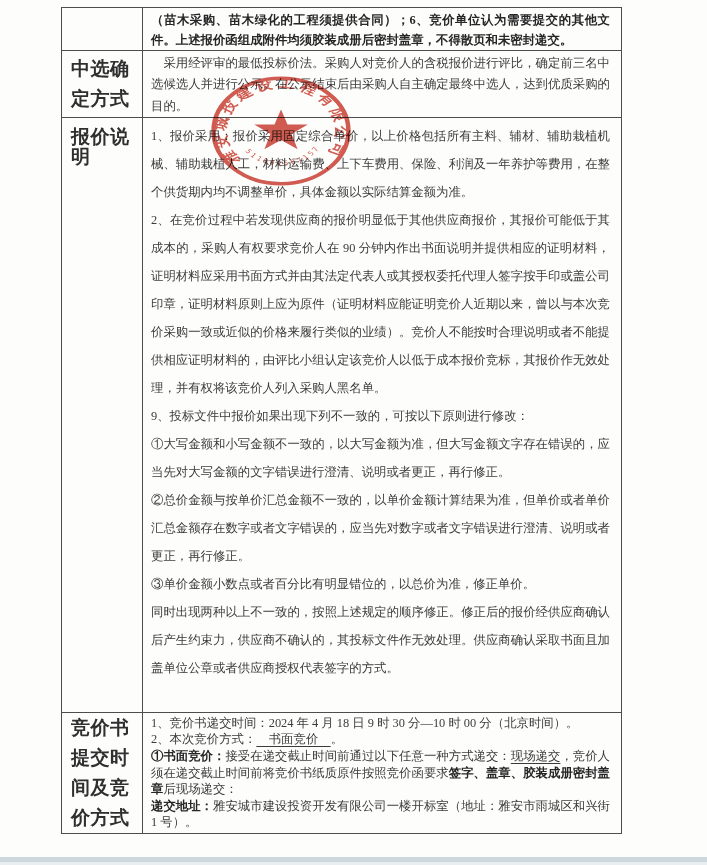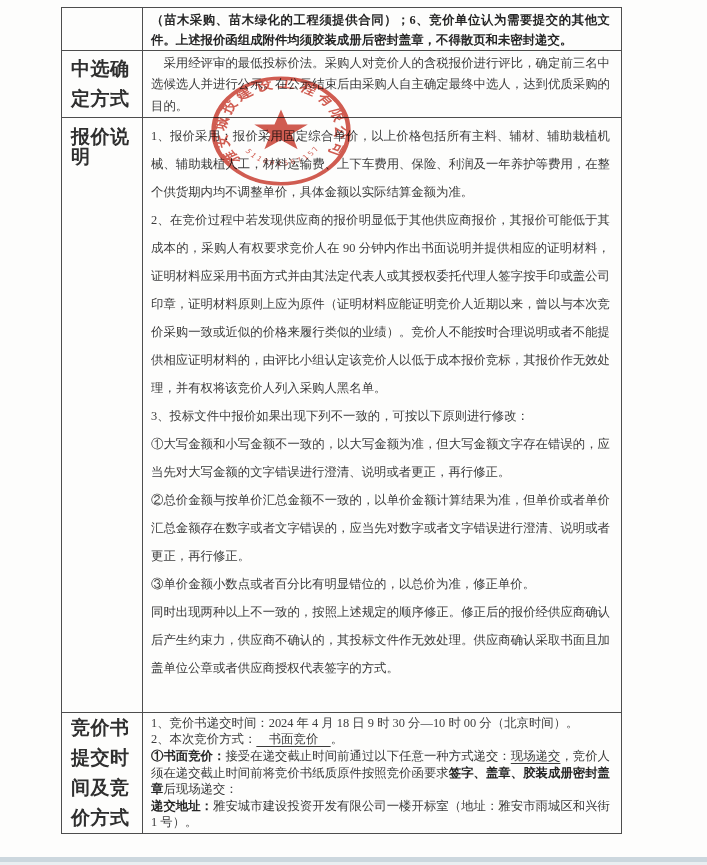--- a/index.html
+++ b/index.html
@@ -81,21 +81,21 @@
           <td class="label-cell">中选确定方式</td>
           <td class="content-cell">
             <div class="para"><span>采用经评审的最低投标价法。采购人对竞价人的含税报价进行评比，确定前三名中选候选人并进行公示。在公示结束后由采购人自主确定最终中选人，达到优质采购的目的。</span></div>
           </td>
         </tr>
         <tr>
           <td class="label-cell">报价说明</td>
           <td class="content-cell">
             <div class="para"><span>1、报价采用：报价采用固定综合单价，以上价格包括所有主料、辅材、辅助栽植机械、辅助栽植人工，材料运输费、上下车费用、保险、利润及一年养护等费用，在整个供货期内均不调整单价，具体金额以实际结算金额为准。</span></div>
             <div class="para"><span>2、在竞价过程中若发现供应商的报价明显低于其他供应商报价，其报价可能低于其成本的，采购人有权要求竞价人在 90 分钟内作出书面说明并提供相应的证明材料，证明材料应采用书面方式并由其法定代表人或其授权委托代理人签字按手印或盖公司印章，证明材料原则上应为原件（证明材料应能证明竞价人近期以来，曾以与本次竞价采购一致或近似的价格来履行类似的业绩）。竞价人不能按时合理说明或者不能提供相应证明材料的，由评比小组认定该竞价人以低于成本报价竞标，其报价作无效处理，并有权将该竞价人列入采购人黑名单。</span></div>
-            <div class="para"><span>3、投标文件中报价如果出现下列不一致的，可按以下原则进行修改：</span></div>
+            <div class="para"><span>9、投标文件中报价如果出现下列不一致的，可按以下原则进行修改：</span></div>
             <div class="para"><span>①大写金额和小写金额不一致的，以大写金额为准，但大写金额文字存在错误的，应当先对大写金额的文字错误进行澄清、说明或者更正，再行修正。</span></div>
             <div class="para"><span>②总价金额与按单价汇总金额不一致的，以单价金额计算结果为准，但单价或者单价汇总金额存在数字或者文字错误的，应当先对数字或者文字错误进行澄清、说明或者更正，再行修正。</span></div>
             <div class="para"><span>③单价金额小数点或者百分比有明显错位的，以总价为准，修正单价。</span></div>
             <div class="para"><span>同时出现两种以上不一致的，按照上述规定的顺序修正。修正后的报价经供应商确认后产生约束力，供应商不确认的，其投标文件作无效处理。供应商确认采取书面且加盖单位公章或者供应商授权代表签字的方式。</span></div>
           </td>
         </tr>
         <tr>
           <td class="label-cell">竞价书提交时间及竞价方式</td>
           <td class="content-cell">
             <div class="para"><span>1、竞价书递交时间：2024 年 4 月 18 日 9 时 30 分—10 时 00 分（北京时间）。</span></div>

